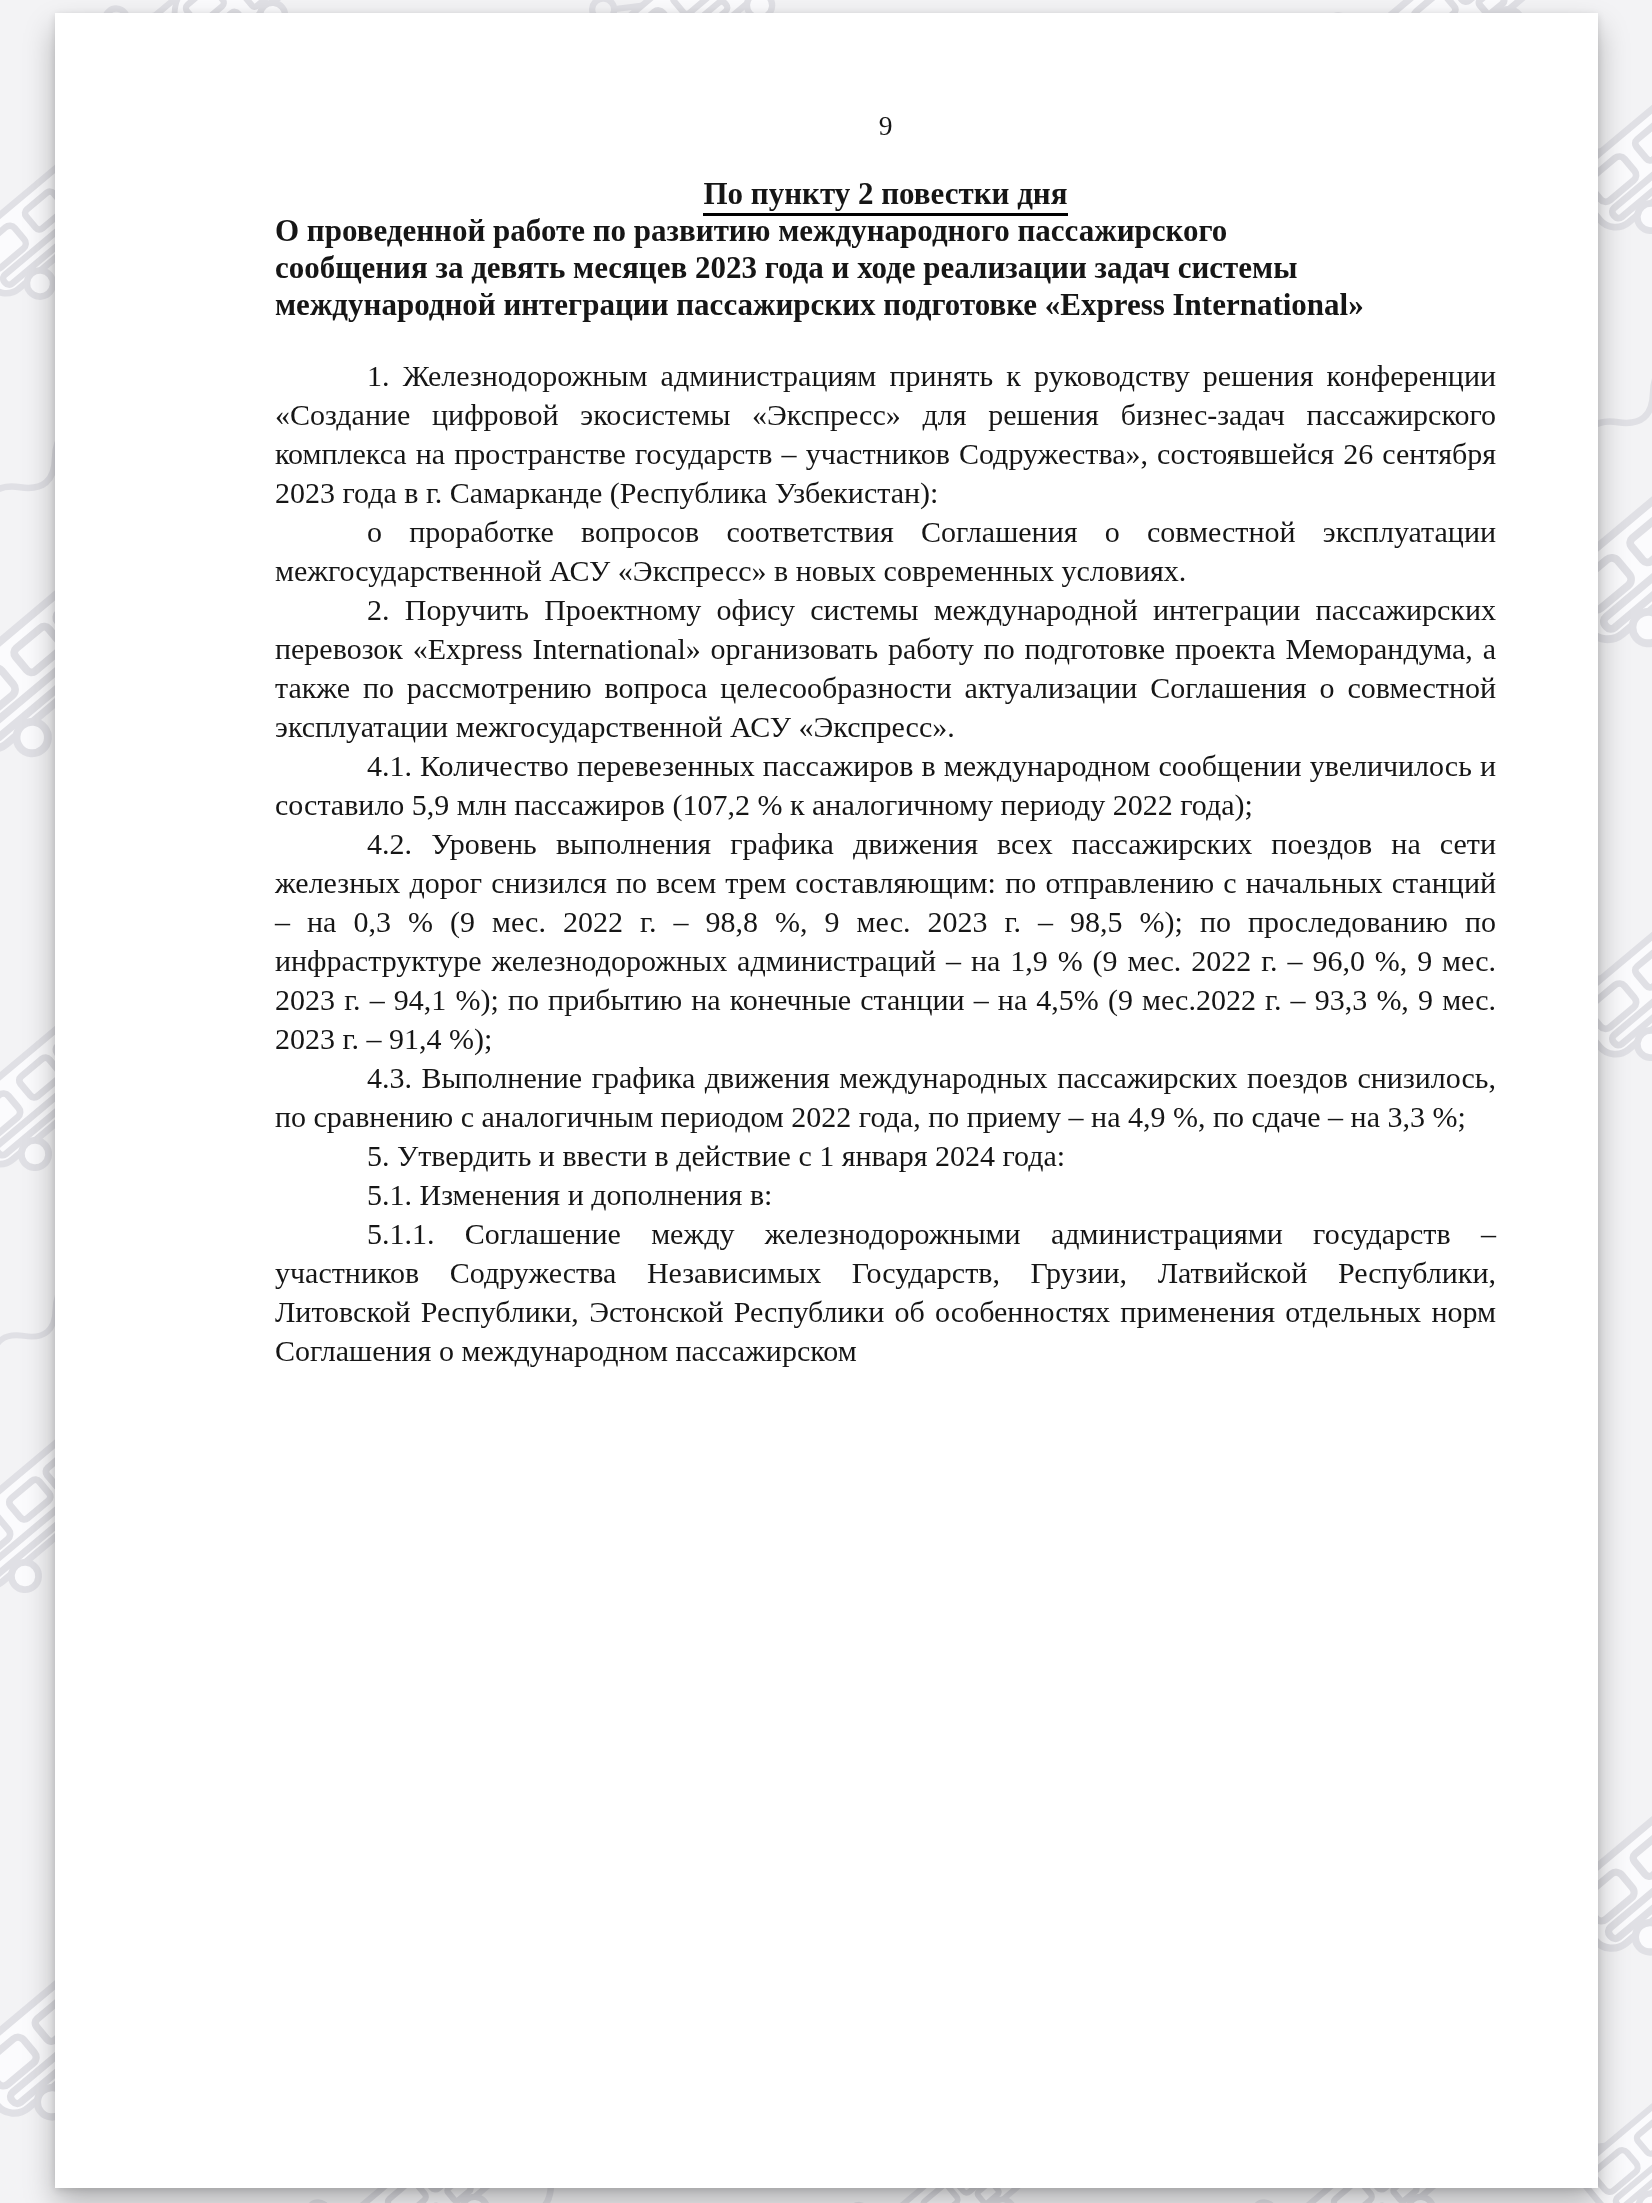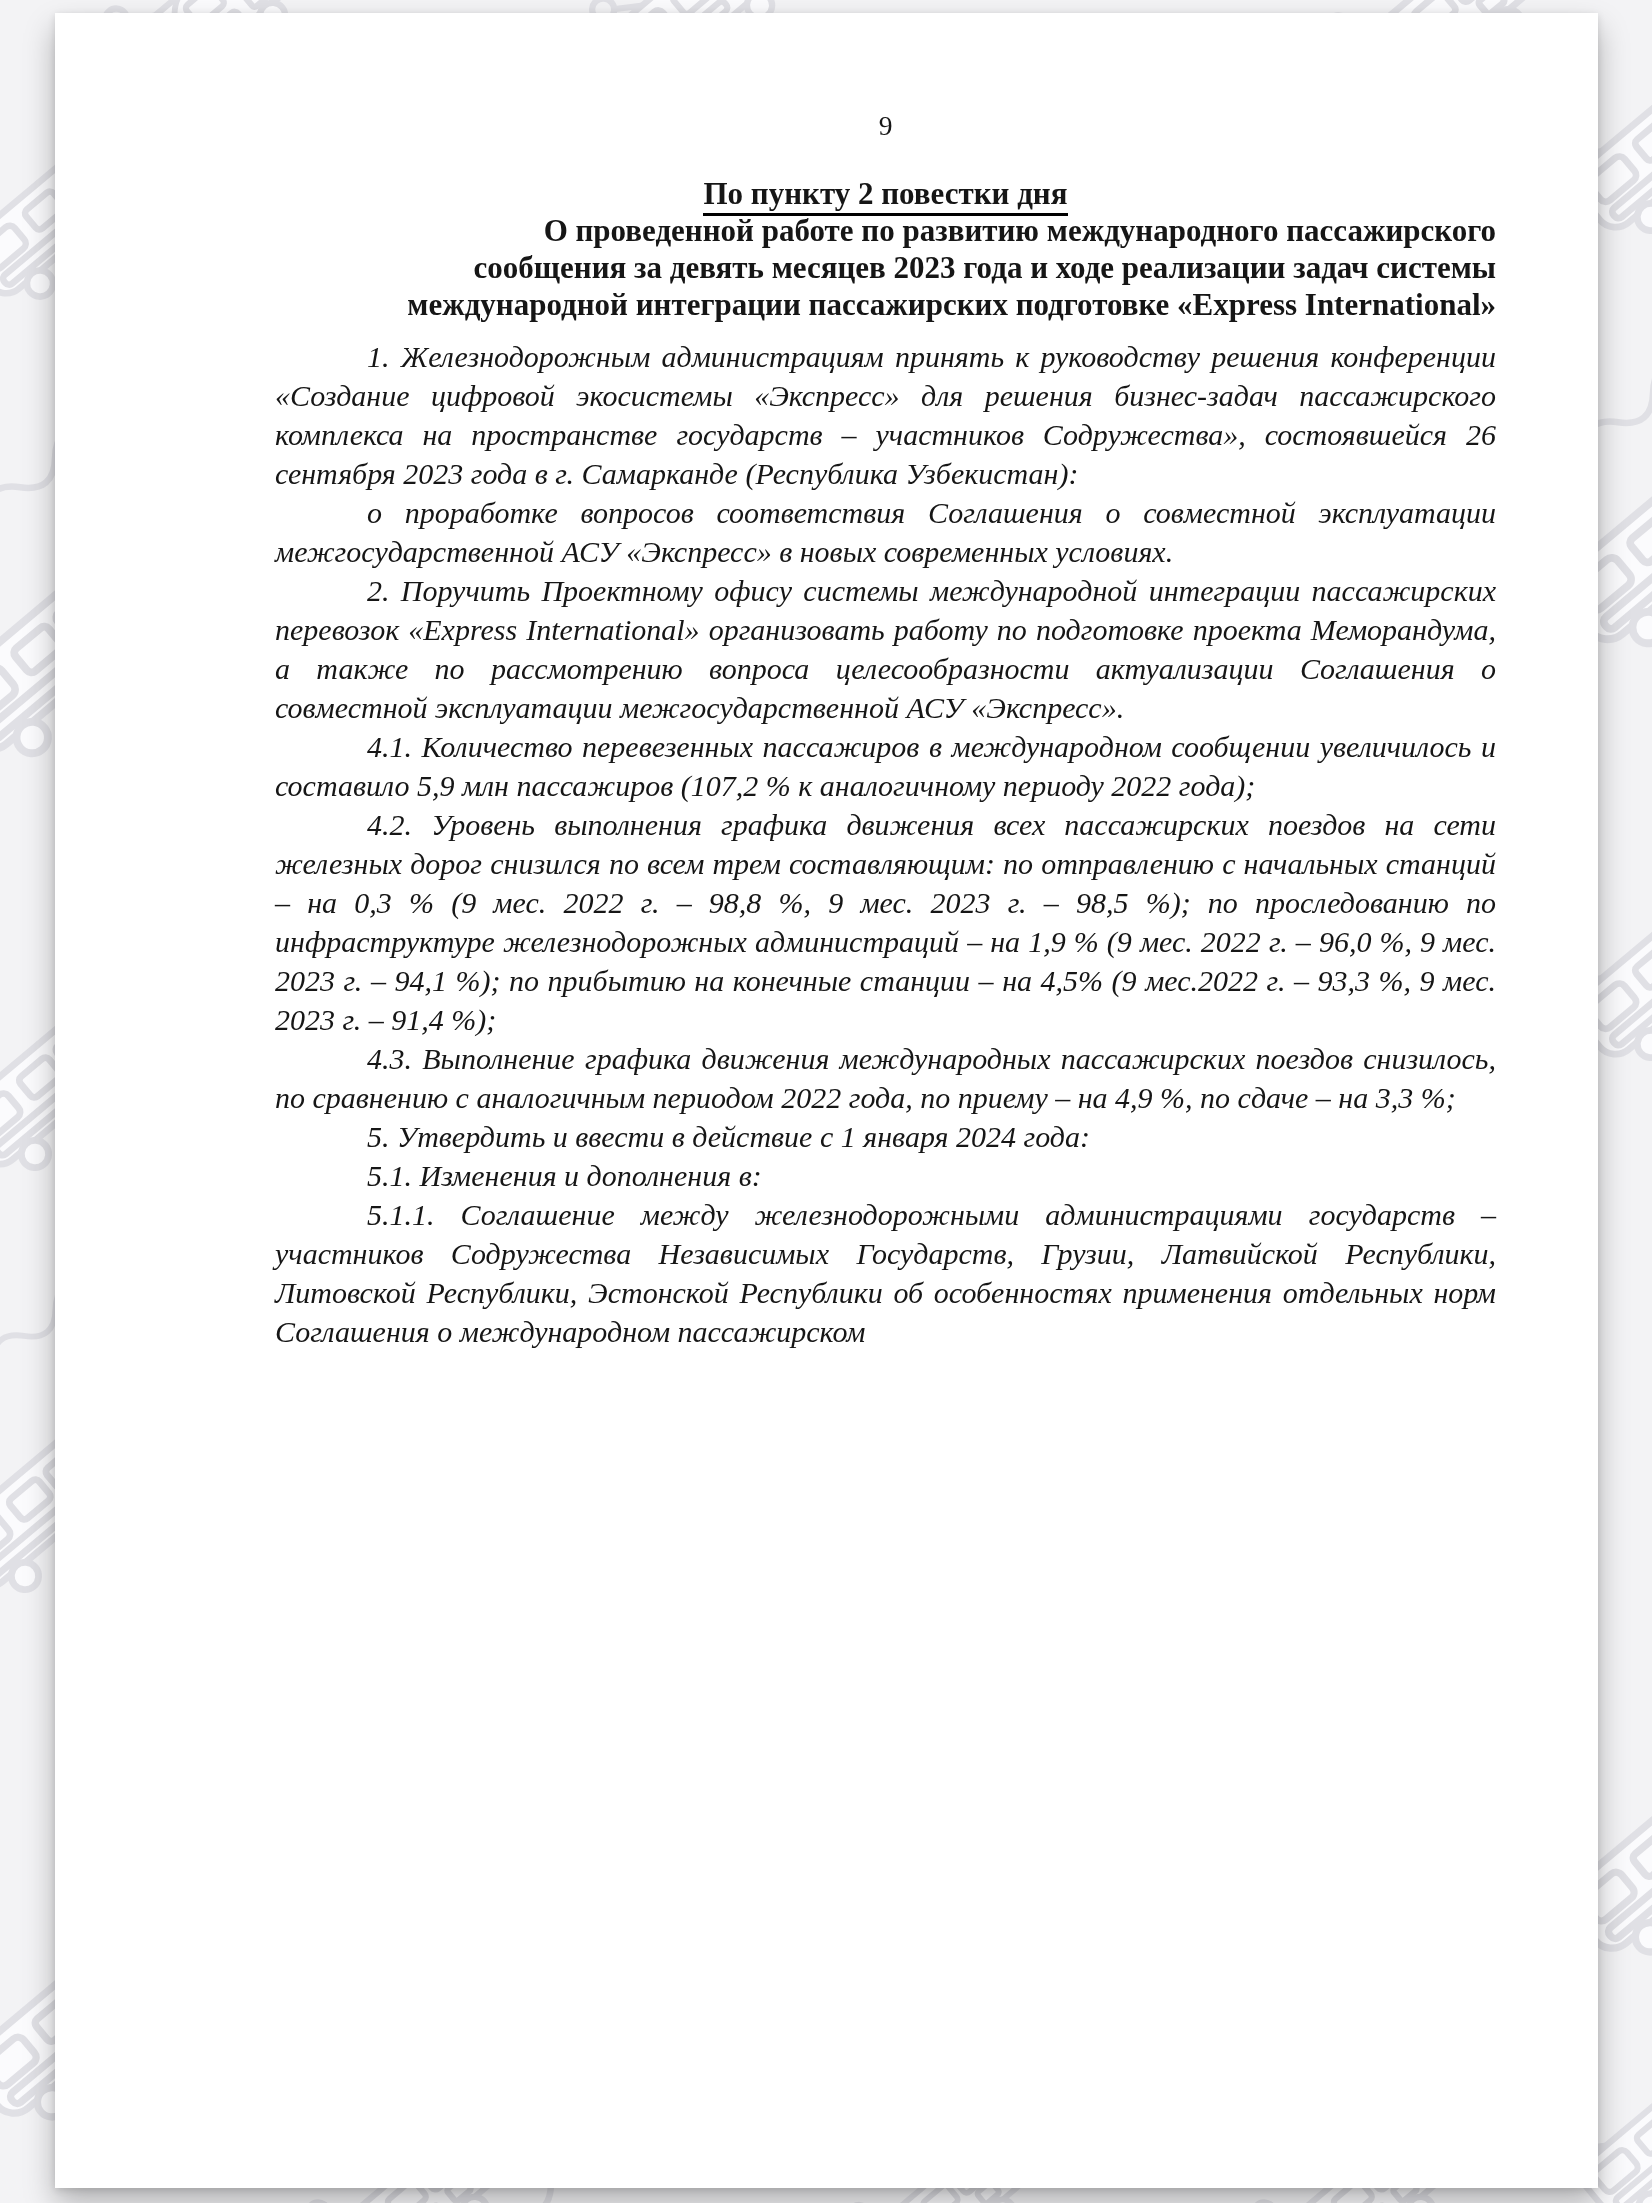--- a/index.html
+++ b/index.html
@@ -18,22 +18,22 @@
     position:absolute;left:55px;top:13px;
     width:1543px;height:2175px;
     background:#ffffff;
     box-shadow:0 14.7px 29px rgba(0,0,0,0.28), 0 1.8px 7.3px rgba(0,0,0,0.12);
     z-index:1;
   }
   .content{position:absolute;left:220px;top:0;width:1221px;color:#161616;}
   .pageno{margin-top:96px;text-align:center;font-size:27.5px;line-height:33px;}
   .title{margin-top:33px;text-align:center;font-size:31px;font-weight:bold;line-height:37px;}
   .title span{border-bottom:3.7px solid #000;padding-bottom:2px;}
-  .heading{text-align:right;font-weight:bold;font-size:31px;line-height:37px;}
-  .bodytext{margin-top:14px;font-style:italic;}
+  .heading{text-align:left;font-weight:bold;font-size:31px;line-height:37px;}
+  .bodytext{margin-top:33px;}
   .para{
     margin:0;
     font-size:30px;line-height:39px;
     text-align:justify;text-indent:92px;
   }
 </style>
 </head>
 <body>
 
 <div id="screen">

